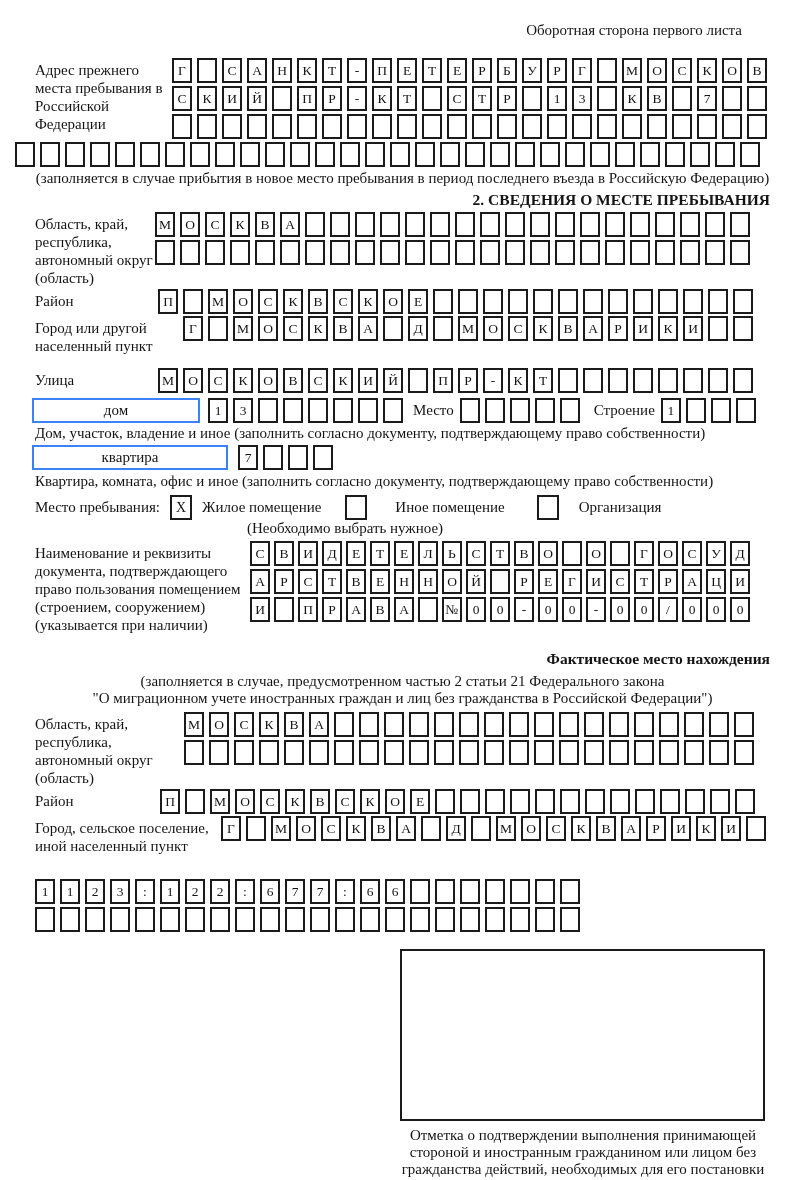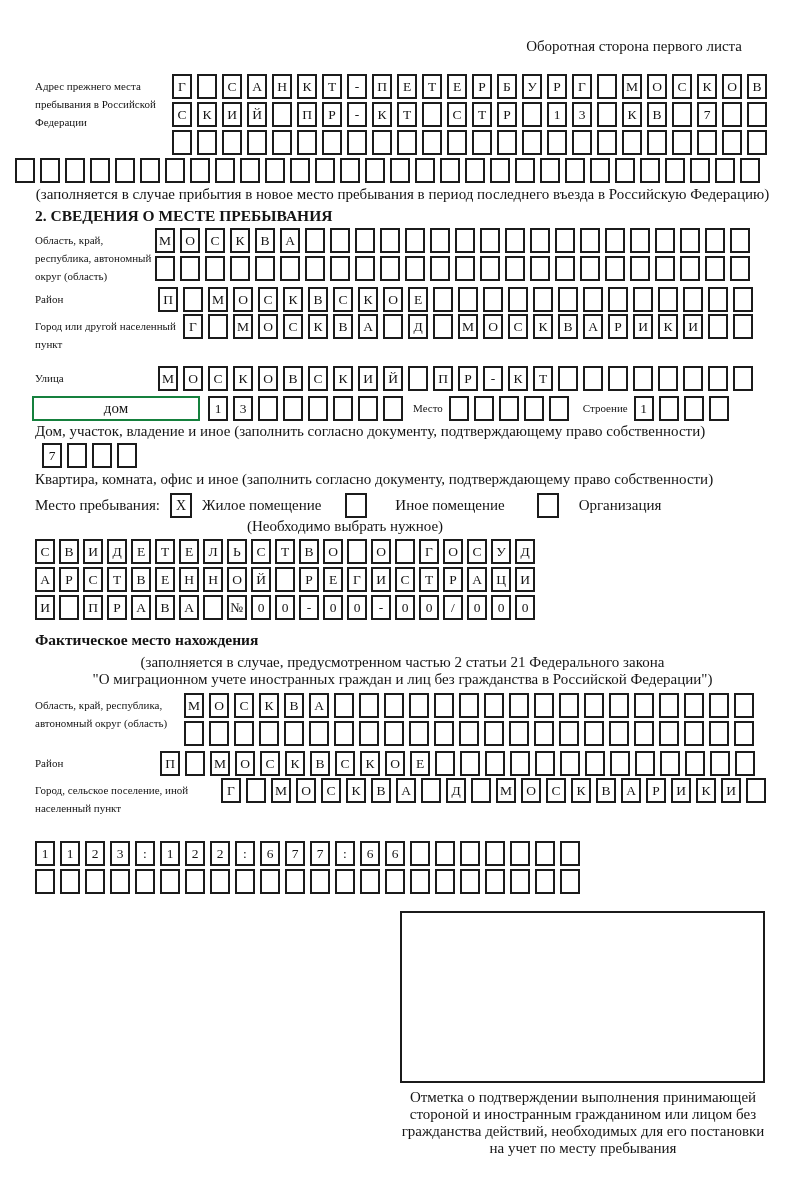--- a/index.html
+++ b/index.html
@@ -1,31 +1,31 @@
 <!DOCTYPE html>
 <html><head>
 <meta charset="utf-8">
 <style>
   html,body{margin:0;padding:0;background:#fff;}
   .page{width:800px;height:1180px;box-sizing:border-box;position:relative;overflow:hidden;
         background:#fff;color:#141414;font-family:"Liberation Serif","DejaVu Serif",serif;
-        padding:38px 30px 0 35px;}
+        padding:22px 30px 0 35px;}
   .hdr-note{text-align:right;font-size:15px;margin-right:28px;}
-  .h1{text-align:left;font-weight:bold;font-size:15.5px;}
+  .h1{text-align:right;font-weight:bold;font-size:15.5px;}
   .note{font-size:15px;line-height:17px;}
   .center{text-align:center;}
   .frow{display:flex;align-items:flex-start;}
-  .flabel{flex:0 0 auto;font-size:11px;line-height:18px;padding-top:3px;box-sizing:border-box;}
+  .flabel{flex:0 0 auto;font-size:15px;line-height:18px;padding-top:3px;box-sizing:border-box;}
   .cells{display:flex;gap:5px;}
   .cells.gap4{gap:4px;}
   .rowstack>.cells{margin-bottom:3px;}
   .cell{flex:0 0 20px;width:20px;height:25px;box-sizing:border-box;border:2px solid #1b1b1b;
         display:flex;align-items:center;justify-content:center;font-size:13.5px;line-height:1;
         background:#fff;}
-  .wbox{height:25px;box-sizing:border-box;border:2px solid #15803d;display:flex;
+  .wbox{height:25px;box-sizing:border-box;border:2px solid #3b82f6;display:flex;
         align-items:center;justify-content:center;font-size:15px;background:#fff;}
   .cbx{flex:0 0 22px;width:22px;height:25px;box-sizing:border-box;border:2px solid #1b1b1b;
        display:flex;align-items:center;justify-content:center;font-size:14px;background:#fff;}
   .optlbl{font-size:15px;padding-top:4px;}
   .stamp{width:365px;height:172px;box-sizing:border-box;border:2px solid #1b1b1b;background:#fff;}
 </style>
 </head>
 <body>
 
 <div class="page">
@@ -322,20 +322,21 @@
     <div class="cells">
         <div class="cell">1</div>
         <div class="cell"></div>
         <div class="cell"></div>
         <div class="cell"></div>
       </div>
   </div>
   <div class="note" style="margin-top:2px">Дом, участок, владение и иное (заполнить согласно документу, подтверждающему право собственности)</div>
 
   <div class="frow" style="margin-top:3px;margin-left:-3px">
+    <div class="wbox" style="width:196px">квартира</div>
     <div class="cells" style="margin-left:10px">
         <div class="cell">7</div>
         <div class="cell"></div>
         <div class="cell"></div>
         <div class="cell"></div>
       </div>
   </div>
   <div class="note" style="margin-top:3px">Квартира, комната, офис и иное (заполнить согласно документу, подтверждающему право собственности)</div>
 
   <div class="frow" style="margin-top:5px">
@@ -343,20 +344,21 @@
     <div class="cbx" style="margin-left:10px">X</div>
     <div class="optlbl" style="margin-left:10px">Жилое помещение</div>
     <div class="cbx" style="margin-left:24px"></div>
     <div class="optlbl" style="margin-left:28px">Иное помещение</div>
     <div class="cbx" style="margin-left:32px"></div>
     <div class="optlbl" style="margin-left:20px">Организация</div>
   </div>
   <div class="note center" style="margin-left:140px;width:340px">(Необходимо выбрать нужное)</div>
 
   <div class="frow" style="margin-top:4px">
+    <div class="flabel" style="width:215px">Наименование и реквизиты документа, подтверждающего право пользования помещением (строением, сооружением) (указывается при наличии)</div>
     <div class="rowstack">
       <div class="cells gap4">
           <div class="cell">С</div>
           <div class="cell">В</div>
           <div class="cell">И</div>
           <div class="cell">Д</div>
           <div class="cell">Е</div>
           <div class="cell">Т</div>
           <div class="cell">Е</div>
           <div class="cell">Л</div>
@@ -416,21 +418,21 @@
           <div class="cell">0</div>
           <div class="cell">0</div>
           <div class="cell">/</div>
           <div class="cell">0</div>
           <div class="cell">0</div>
           <div class="cell">0</div>
         </div>
     </div>
   </div>
 
-  <div class="h1" style="margin-top:8px">Фактическое место нахождения</div>
+  <div class="h1" style="margin-top:16px">Фактическое место нахождения</div>
   <div class="note center" style="margin-top:5px">(заполняется в случае, предусмотренном частью 2 статьи 21 Федерального закона</div>
   <div class="note center">"О миграционном учете иностранных граждан и лиц без гражданства в Российской Федерации")</div>
 
   <div class="frow" style="margin-top:5px">
     <div class="flabel" style="width:149px">Область, край, республика, автономный округ (область)</div>
     <div class="rowstack">
       <div class="cells">
           <div class="cell">М</div>
           <div class="cell">О</div>
           <div class="cell">С</div>

